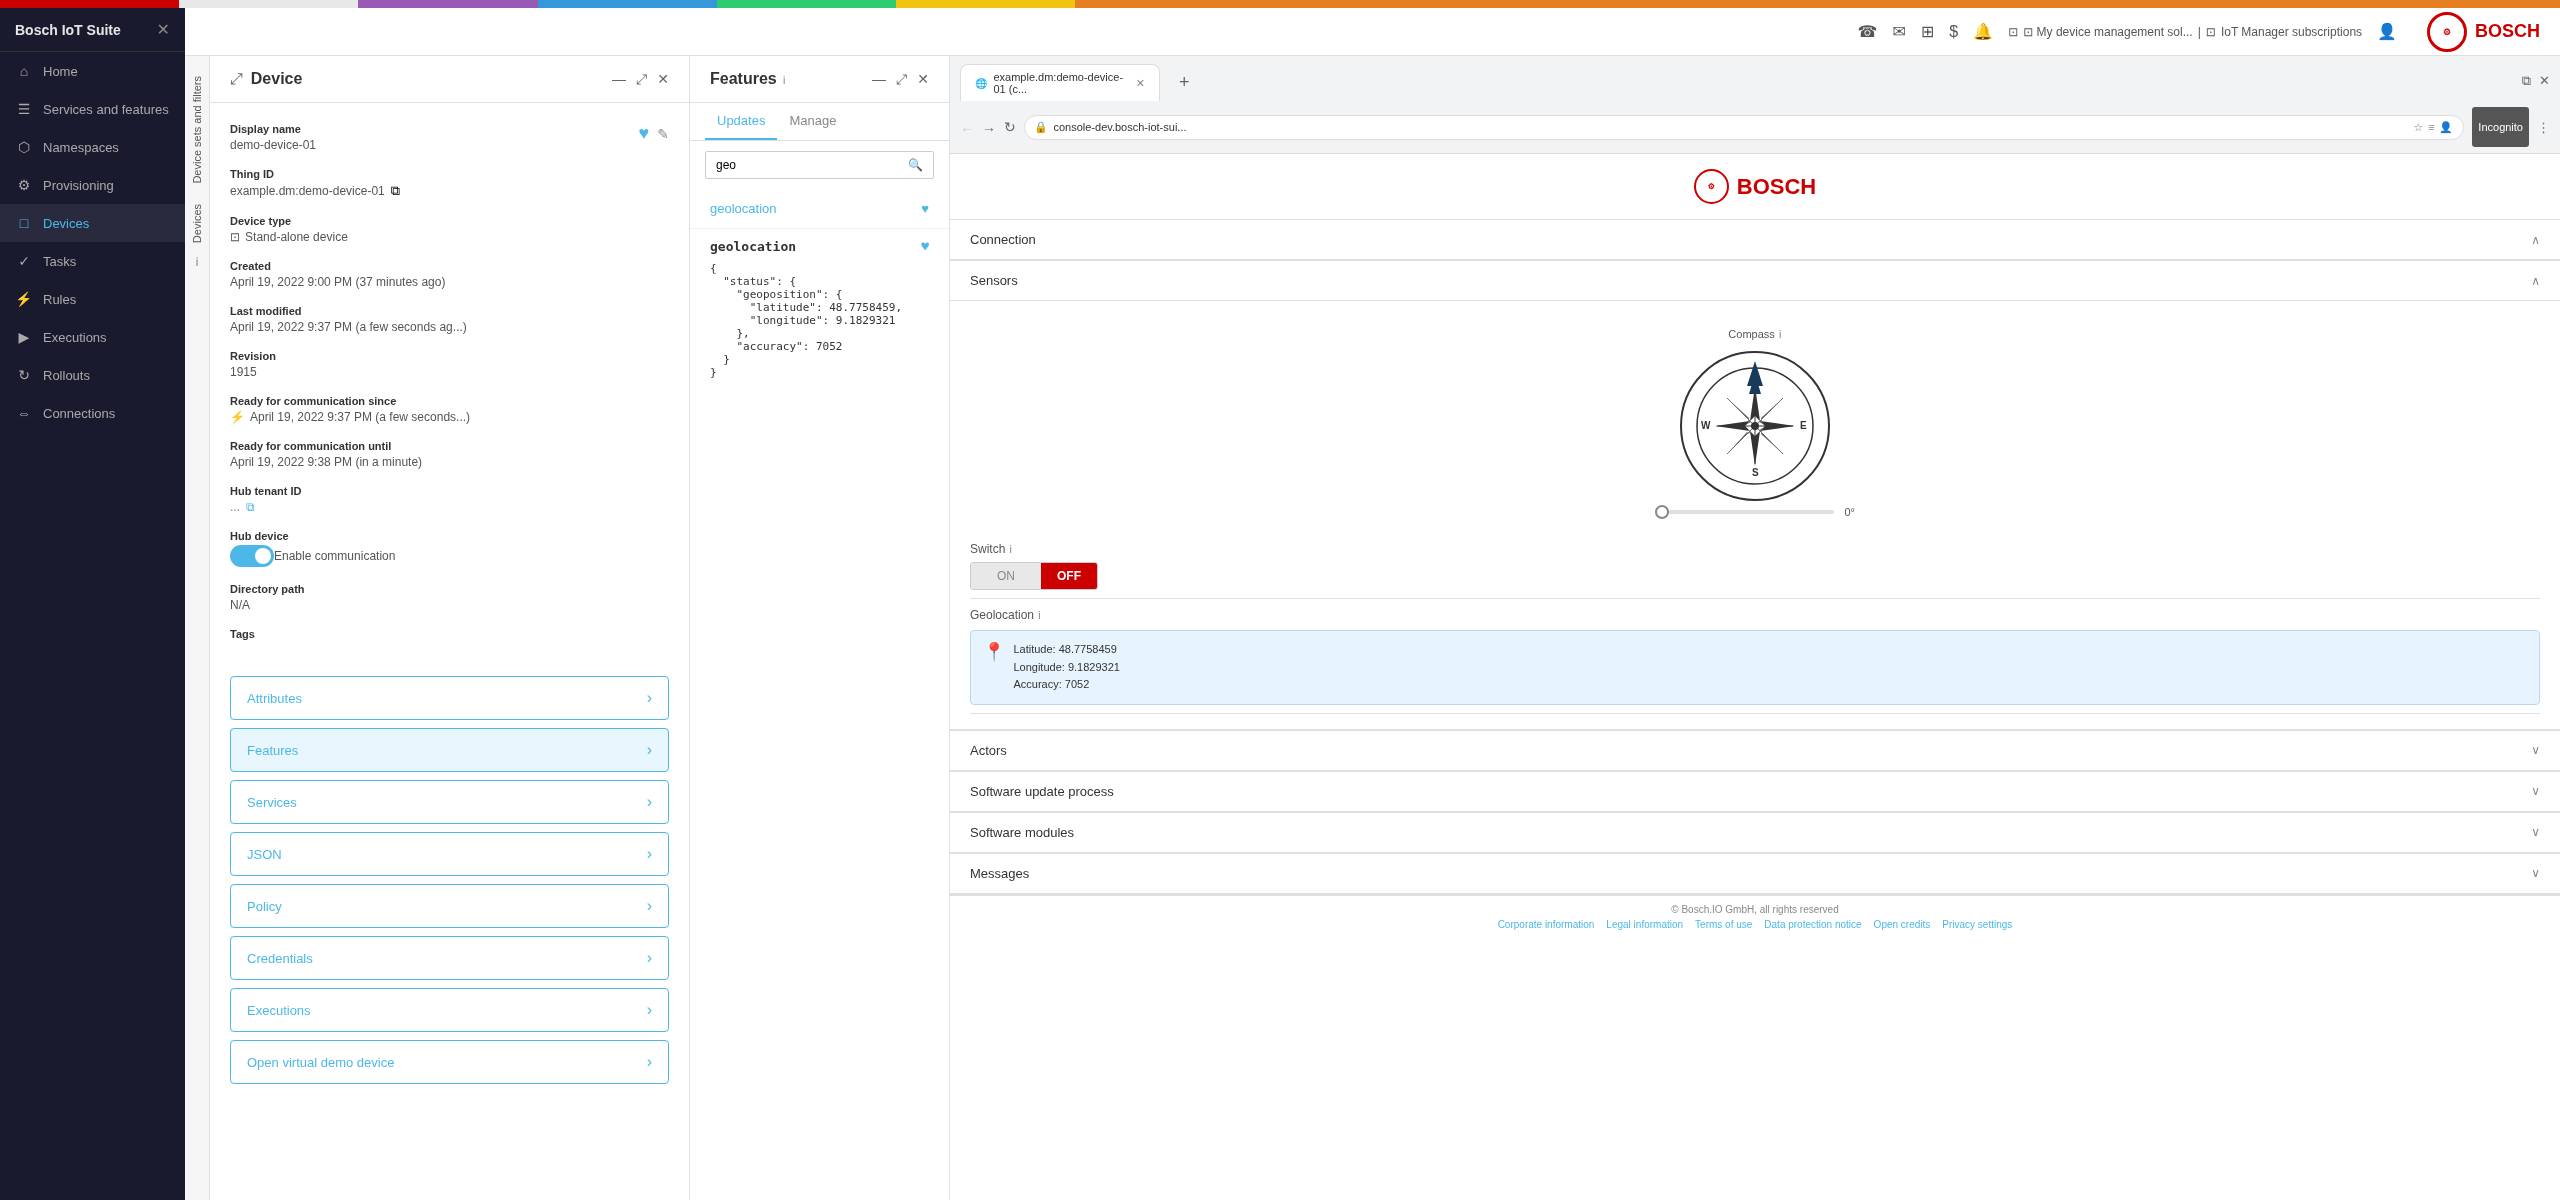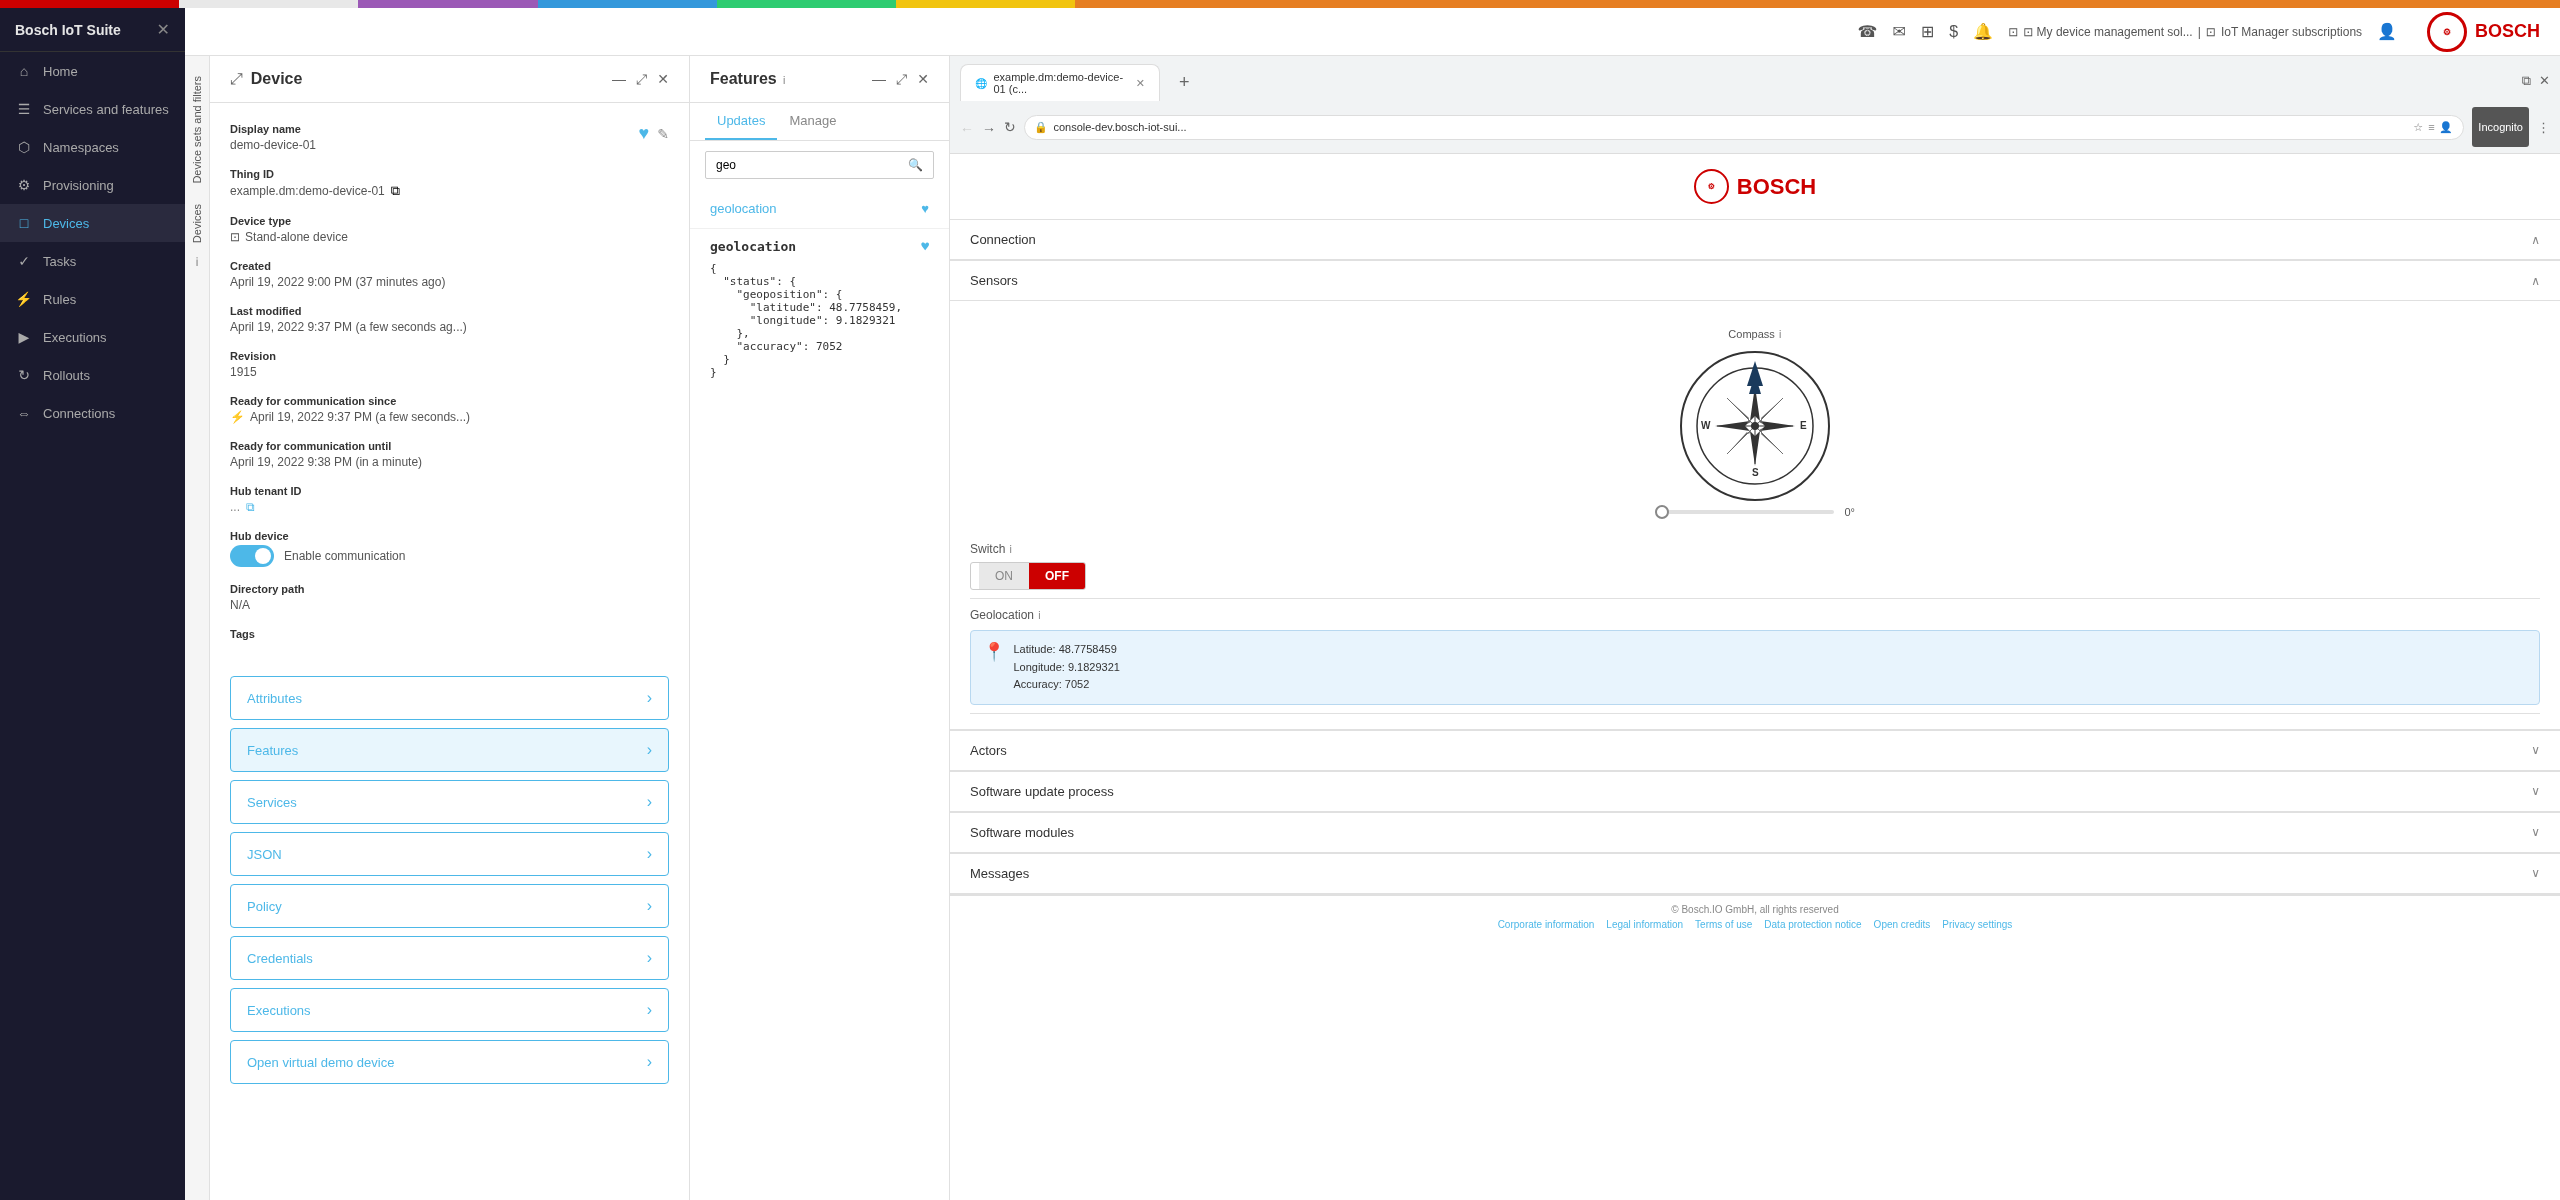--- a/index.html
+++ b/index.html
@@ -87,21 +87,21 @@
       display: flex; align-items: center; justify-content: space-between;
       width: 100%; padding: 12px 16px; margin-bottom: 8px;
       border: 1.5px solid #4db8e8; background: #fff; color: #4db8e8;
       cursor: pointer; font-size: 13px; font-weight: 500; border-radius: 4px;
       transition: background 0.15s;
     }
     .feature-btn.active { background: #e8f6fd; }
     .feature-btn .chevron { font-size: 16px; }
 
     
-    .comm-row { display: flex; align-items: center; gap: 10px; margin-bottom: 16px; }
+    .comm-row { display: flex; align-items: center; margin-bottom: 16px; }
     .toggle-switch {
       width: 44px; height: 22px; background: #4db8e8; border-radius: 11px;
       position: relative; cursor: pointer;
     }
     .toggle-switch::after {
       content: ''; position: absolute; right: 3px; top: 3px;
       width: 16px; height: 16px; background: #fff; border-radius: 50%;
     }
     .comm-label { font-size: 12px; color: #555; }
 
@@ -230,21 +230,21 @@
     }
     .slider-val { font-size: 11px; color: #555; white-space: nowrap; }
 
     
     .switch-section { padding: 8px 20px; background: #fff; border-bottom: 1px solid #e0e0e0; }
     .switch-label-row { font-size: 12px; color: #555; display: flex; align-items: center; gap: 4px; margin-bottom: 6px; }
     .on-off-switch {
       display: flex; border: 1px solid #ccc; border-radius: 3px;
       overflow: hidden; width: fit-content;
     }
-    .on-btn { padding: 6px 16px; background: #e8e8e8; color: #888; font-size: 12px; cursor: pointer; margin-left: 8px; }
+    .on-btn { padding: 6px 26px; background: #e8e8e8; color: #888; font-size: 12px; cursor: pointer; }
     .off-btn { padding: 6px 16px; background: #cc0000; color: #fff; font-size: 12px; cursor: pointer; font-weight: 600; }
 
     
     .geo-section { padding: 8px 20px; background: #fff; border-bottom: 1px solid #e0e0e0; }
     .geo-label-row { font-size: 12px; color: #555; display: flex; align-items: center; gap: 4px; margin-bottom: 8px; }
     .geo-card {
       background: #e8f4fd; border: 1px solid #b8d8f0; border-radius: 4px;
       padding: 10px 12px; display: flex; align-items: flex-start; gap: 8px;
     }
     .geo-pin { color: #4db8e8; font-size: 18px; }

